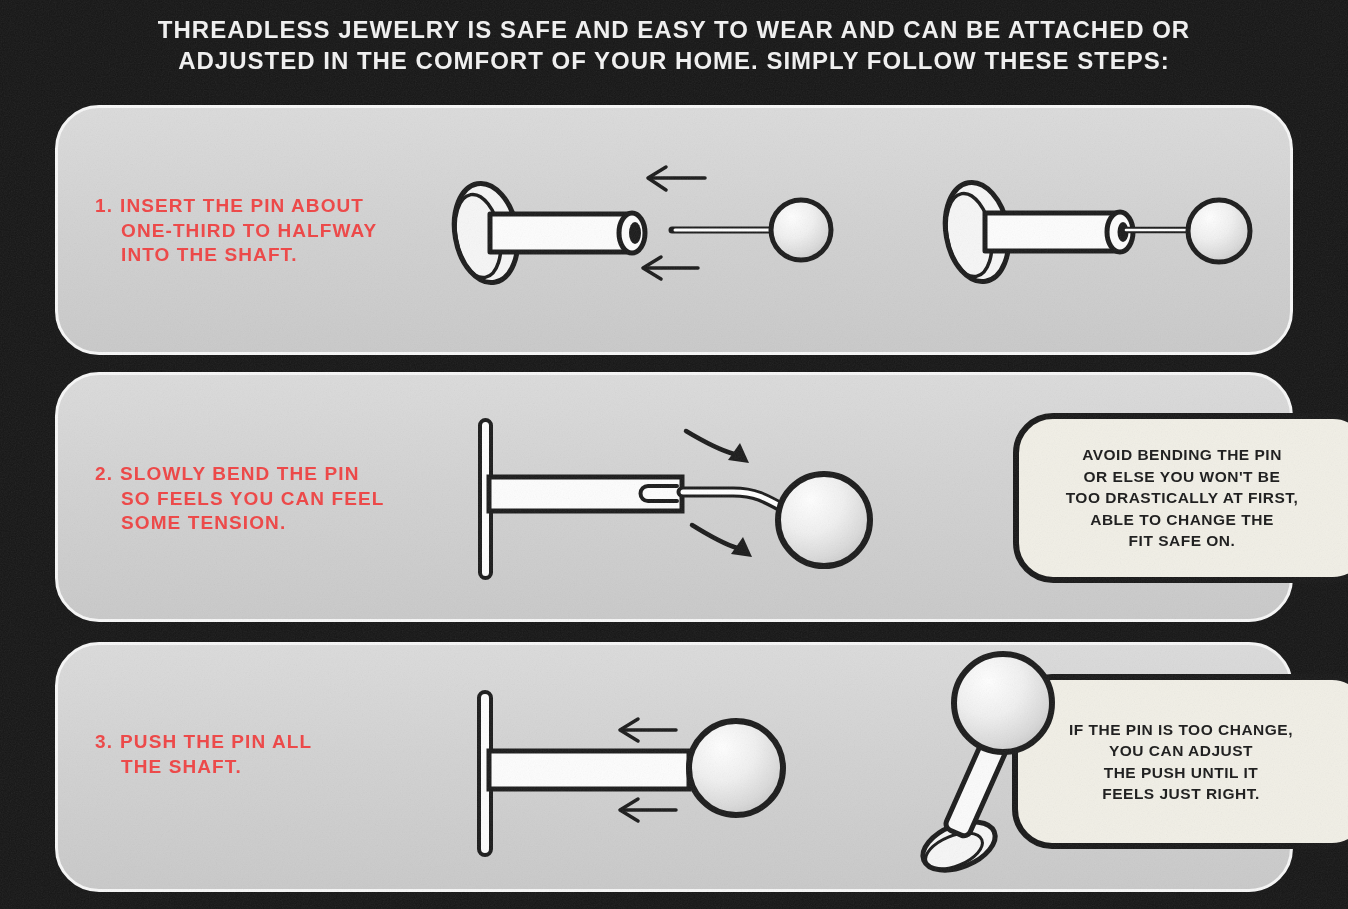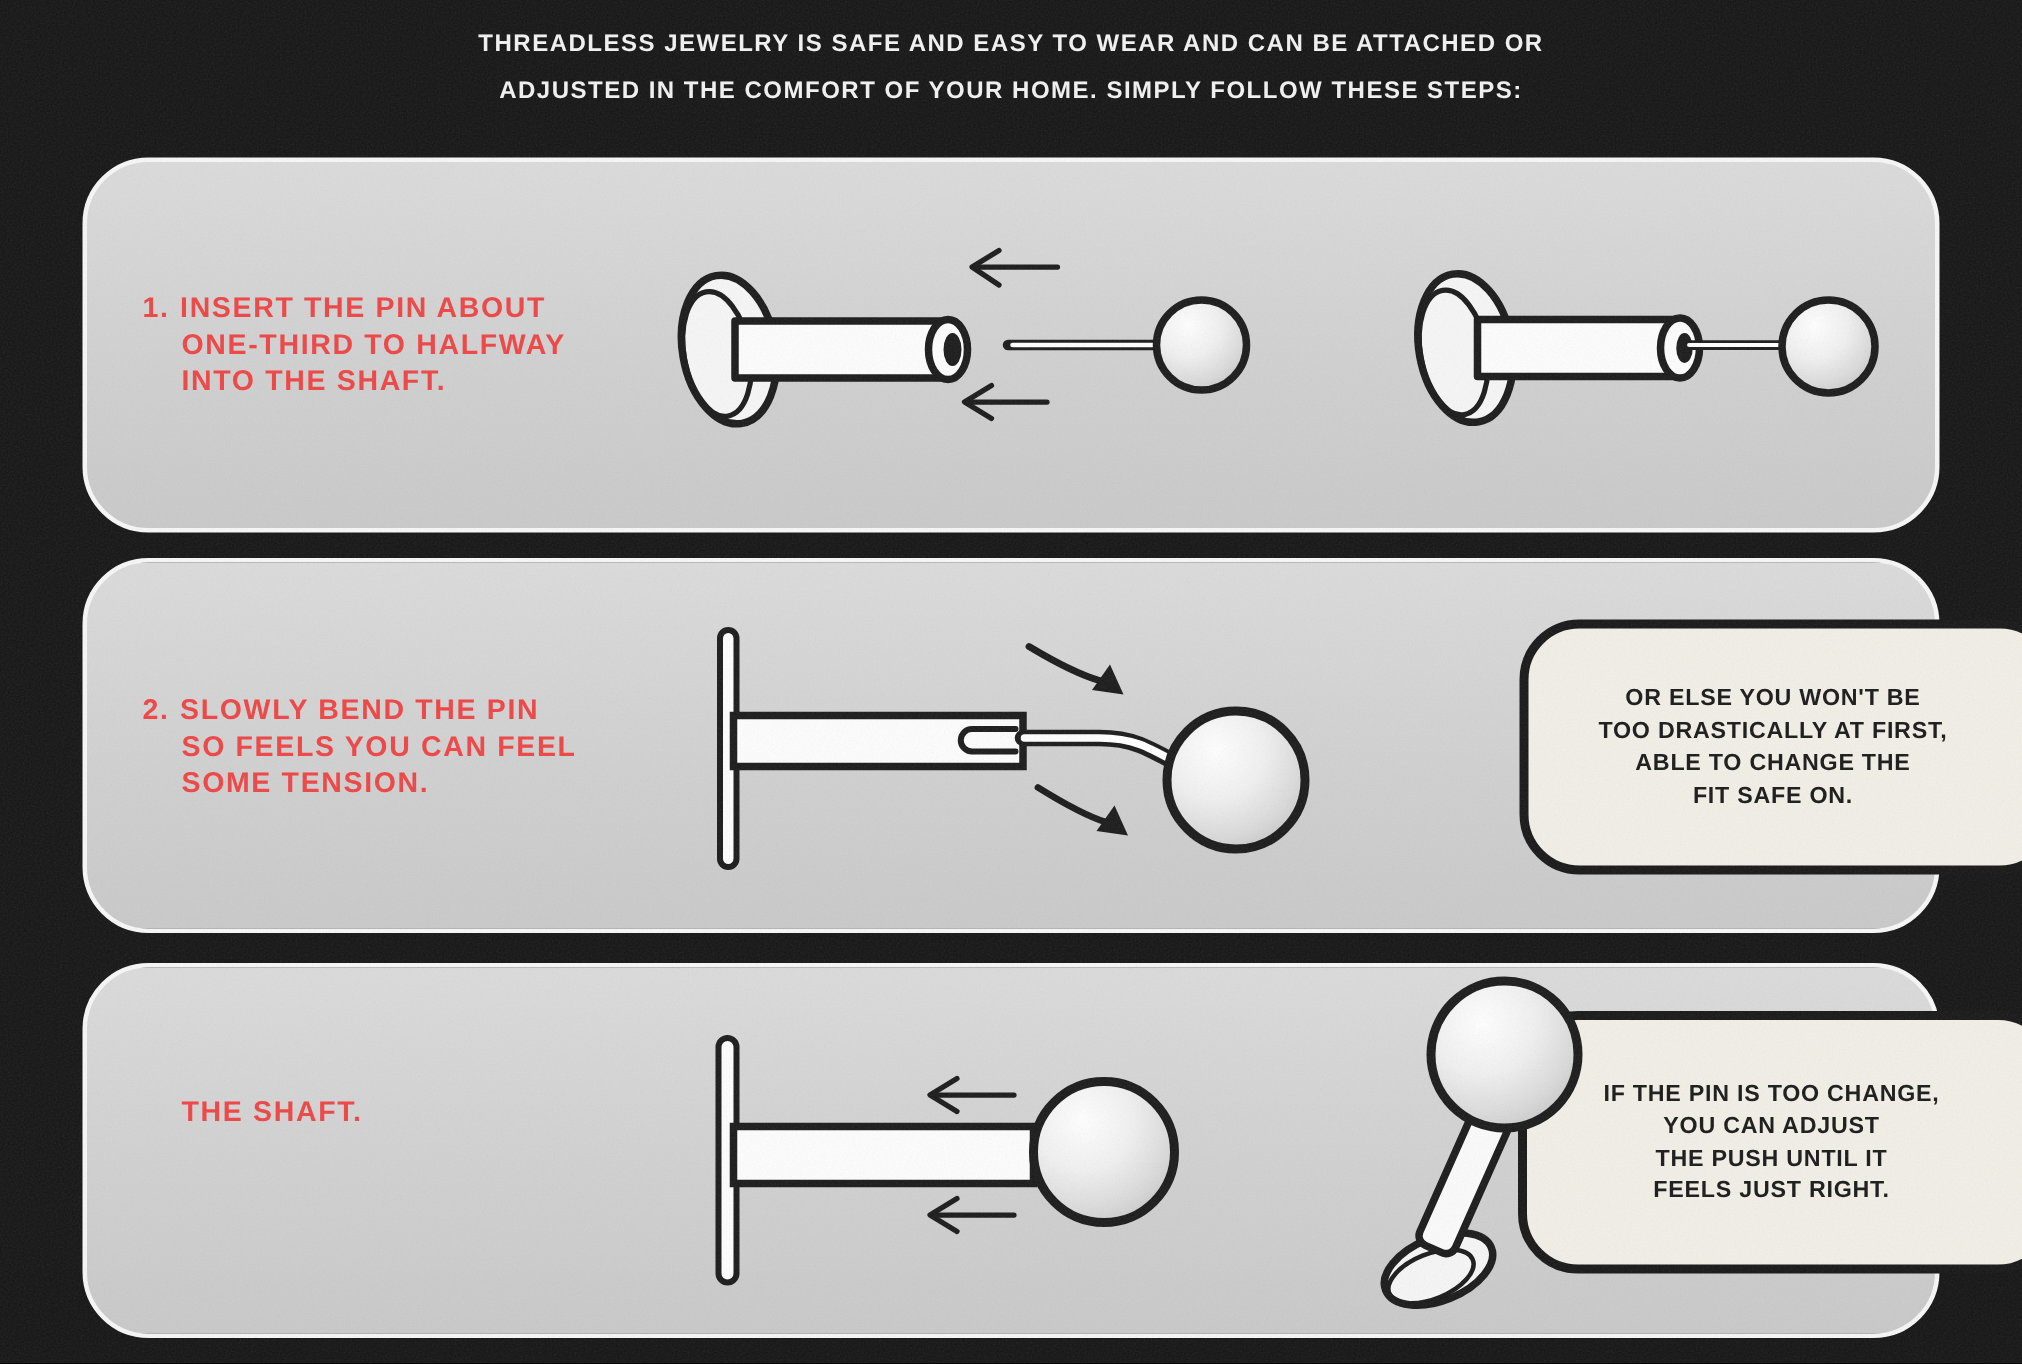--- a/index.html
+++ b/index.html
@@ -4,21 +4,21 @@
 <style>
   html,body{margin:0;padding:0;background:#000;}
   #scene{
     position:relative;width:1348px;height:909px;overflow:hidden;
     background:#151515;
     font-family:"Liberation Sans",sans-serif;
   }
   
   .title{
     position:absolute;top:14px;left:0;width:100%;text-align:center;
-    color:#f2f2f2;font-weight:700;font-size:16px;line-height:31px;
+    color:#f2f2f2;font-weight:700;font-size:24px;line-height:31px;
     letter-spacing:1px;z-index:3;
   }
   
   .panel{
     position:absolute;left:55px;width:1238px;height:250px;
     border-radius:44px;border:3px solid #f7f7f7;box-sizing:border-box;
     background:linear-gradient(180deg,#dbdbdb 0%,#d2d2d2 45%,#c9c9c9 100%);
     z-index:1;
   }
   #panel1{top:105px}
@@ -74,20 +74,21 @@
     <div class="sline"><span class="num">1.</span><span>INSERT THE PIN ABOUT</span></div>
     <div class="sline ind">ONE-THIRD TO HALFWAY</div>
     <div class="sline ind">INTO THE SHAFT.</div>
   </div>
   <div class="step" id="step2">
     <div class="sline"><span class="num">2.</span><span>SLOWLY BEND THE PIN</span></div>
     <div class="sline ind">SO FEELS YOU CAN FEEL</div>
     <div class="sline ind">SOME TENSION.</div>
   </div>
   <div class="step" id="step3">
+    <div class="sline"><span class="num">3.</span><span>PUSH THE PIN ALL</span></div>
     <div class="sline ind">THE SHAFT.</div>
   </div>
 
   <svg class="illus" id="illus1" width="830" height="180" viewBox="440 150 830 180">
     <defs>
       <radialGradient id="ballG1" cx="35%" cy="28%" r="80%">
         <stop offset="0%" stop-color="#ffffff"></stop>
         <stop offset="45%" stop-color="#f0f0f0"></stop>
         <stop offset="80%" stop-color="#d9d9d9"></stop>
         <stop offset="100%" stop-color="#c6c6c6"></stop>
@@ -177,20 +178,21 @@
     <g stroke="#1a1a1a" stroke-width="3.5" fill="none" stroke-linecap="round" stroke-linejoin="round">
       <line x1="676" y1="730" x2="622" y2="730"></line>
       <path d="M638,719 L620,730 L638,741"></path>
       <line x1="676" y1="810" x2="622" y2="810"></line>
       <path d="M638,799 L620,810 L638,821"></path>
     </g>
   </svg>
 
   <div class="callout" id="callout1">
     <div class="callout-text">
+      <div>AVOID BENDING THE PIN</div>
       <div>OR ELSE YOU WON'T BE</div>
       <div>TOO DRASTICALLY AT FIRST,</div>
       <div>ABLE TO CHANGE THE</div>
       <div>FIT SAFE ON.</div>
     </div>
   </div>
 
   <div class="callout" id="callout2">
     <div class="callout-text">
       <div>IF THE PIN IS TOO CHANGE,</div>

